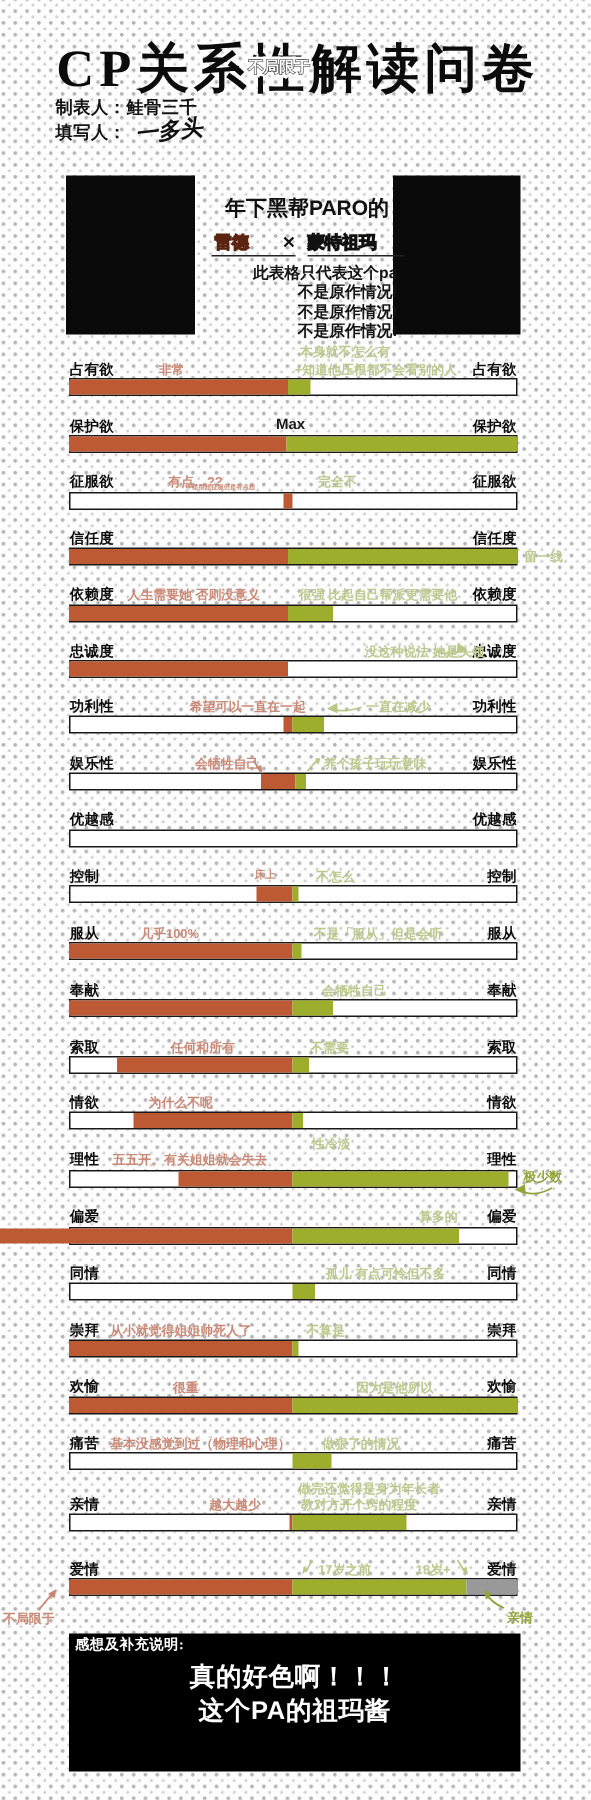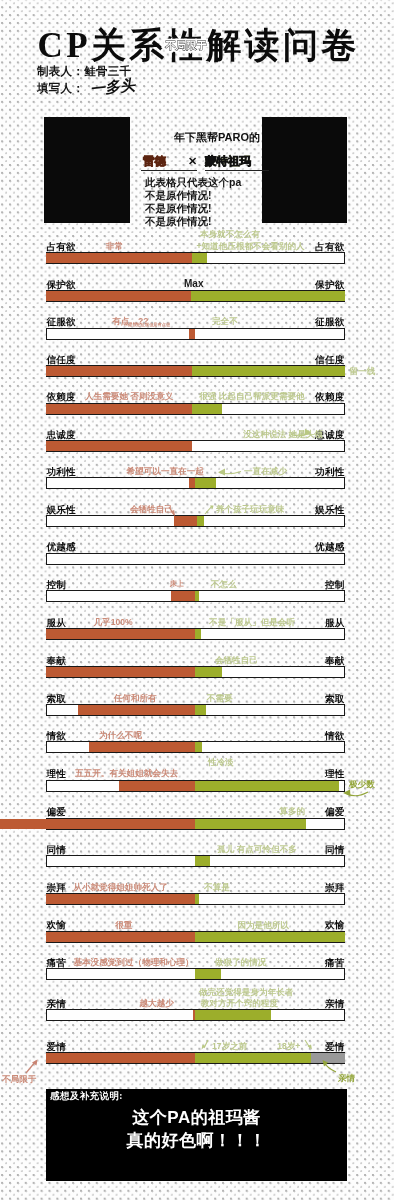--- a/index.html
+++ b/index.html
@@ -36,30 +36,30 @@
   #meta2{left:37px;top:81px;}
   #sig{left:90px;top:78px;font-family:"Liberation Serif",serif;font-size:15px;
     font-style:italic;font-weight:bold;color:#111;transform:rotate(-6deg);}
 
   
   .photo{top:117px;height:106px;background:#0a0a0a;overflow:hidden;}
   #photoL{left:44px;width:86px;}
   #photoR{left:262px;width:85px;}
 
   
-  #subtitle{left:150px;top:130px;width:110px;text-align:right;font-size:11px;
+  #subtitle{left:150px;top:130px;width:110px;text-align:left;font-size:14px;
     font-weight:bold;color:#111;white-space:nowrap;}
   #pair{left:141px;top:154px;width:128px;height:18px;}
   .pname{position:absolute;top:0;font-size:11.5px;font-weight:bold;white-space:nowrap;}
   #nameA{left:2px;color:#8c3b1d;-webkit-text-stroke:0.7px #5b2410;}
   #nameB{left:64px;color:#9cae2b;-webkit-text-stroke:0.8px #111;}
   #cross{left:47px;top:1px;color:#111;font-size:11px;font-weight:bold;}
   #uline1{left:141px;top:170px;width:56px;height:1.4px;background:#222;}
   #uline2{left:205px;top:170px;width:64px;height:1.4px;background:#222;}
-  .notes{left:145px;width:120px;text-align:left;font-size:10.5px;font-weight:bold;
+  .notes{left:145px;width:120px;text-align:right;font-size:10.5px;font-weight:bold;
     color:#151515;line-height:13px;white-space:nowrap;}
 
   
   .row{position:absolute;left:0;width:394px;height:0;}
   .bar{position:absolute;left:46px;width:299px;height:12px;
     border:1.2px solid #181818;box-sizing:border-box;background:#fefefe;}
   .seg{position:absolute;top:0;bottom:0;}
   .lbl{position:absolute;font-family:"Liberation Serif",serif;font-weight:bold;
     font-size:9.6px;line-height:9.6px;color:#0d0d0d;white-space:nowrap;letter-spacing:0.2px;}
   .lblL{left:46.5px;}
@@ -348,15 +348,15 @@
     <path d="M26 1073 l10 -12" stroke="#c98574" stroke-width="1.2" fill="none"></path>
     <path d="M37.5 1059.5 l-1 6 -4.5 -3z" fill="#c98574"></path>
 
     <path d="M336 1072 q-9 -4 -12 -10" stroke="#93a53a" stroke-width="1.2" fill="none"></path>
     <path d="M322.5 1060 l1.5 6.5 4 -4z" fill="#93a53a"></path>
   </svg>
 </div>
 <div class="abs" id="fbox"></div>
 <div class="abs" id="flabel">感想及补充说明:</div>
 <div class="abs" id="ftext">
+  <div>真的好色啊！！！</div>
   <div>这个PA的祖玛酱</div>
-  <div>真的好色啊！！！</div>
 </div>
 
 </body></html>

